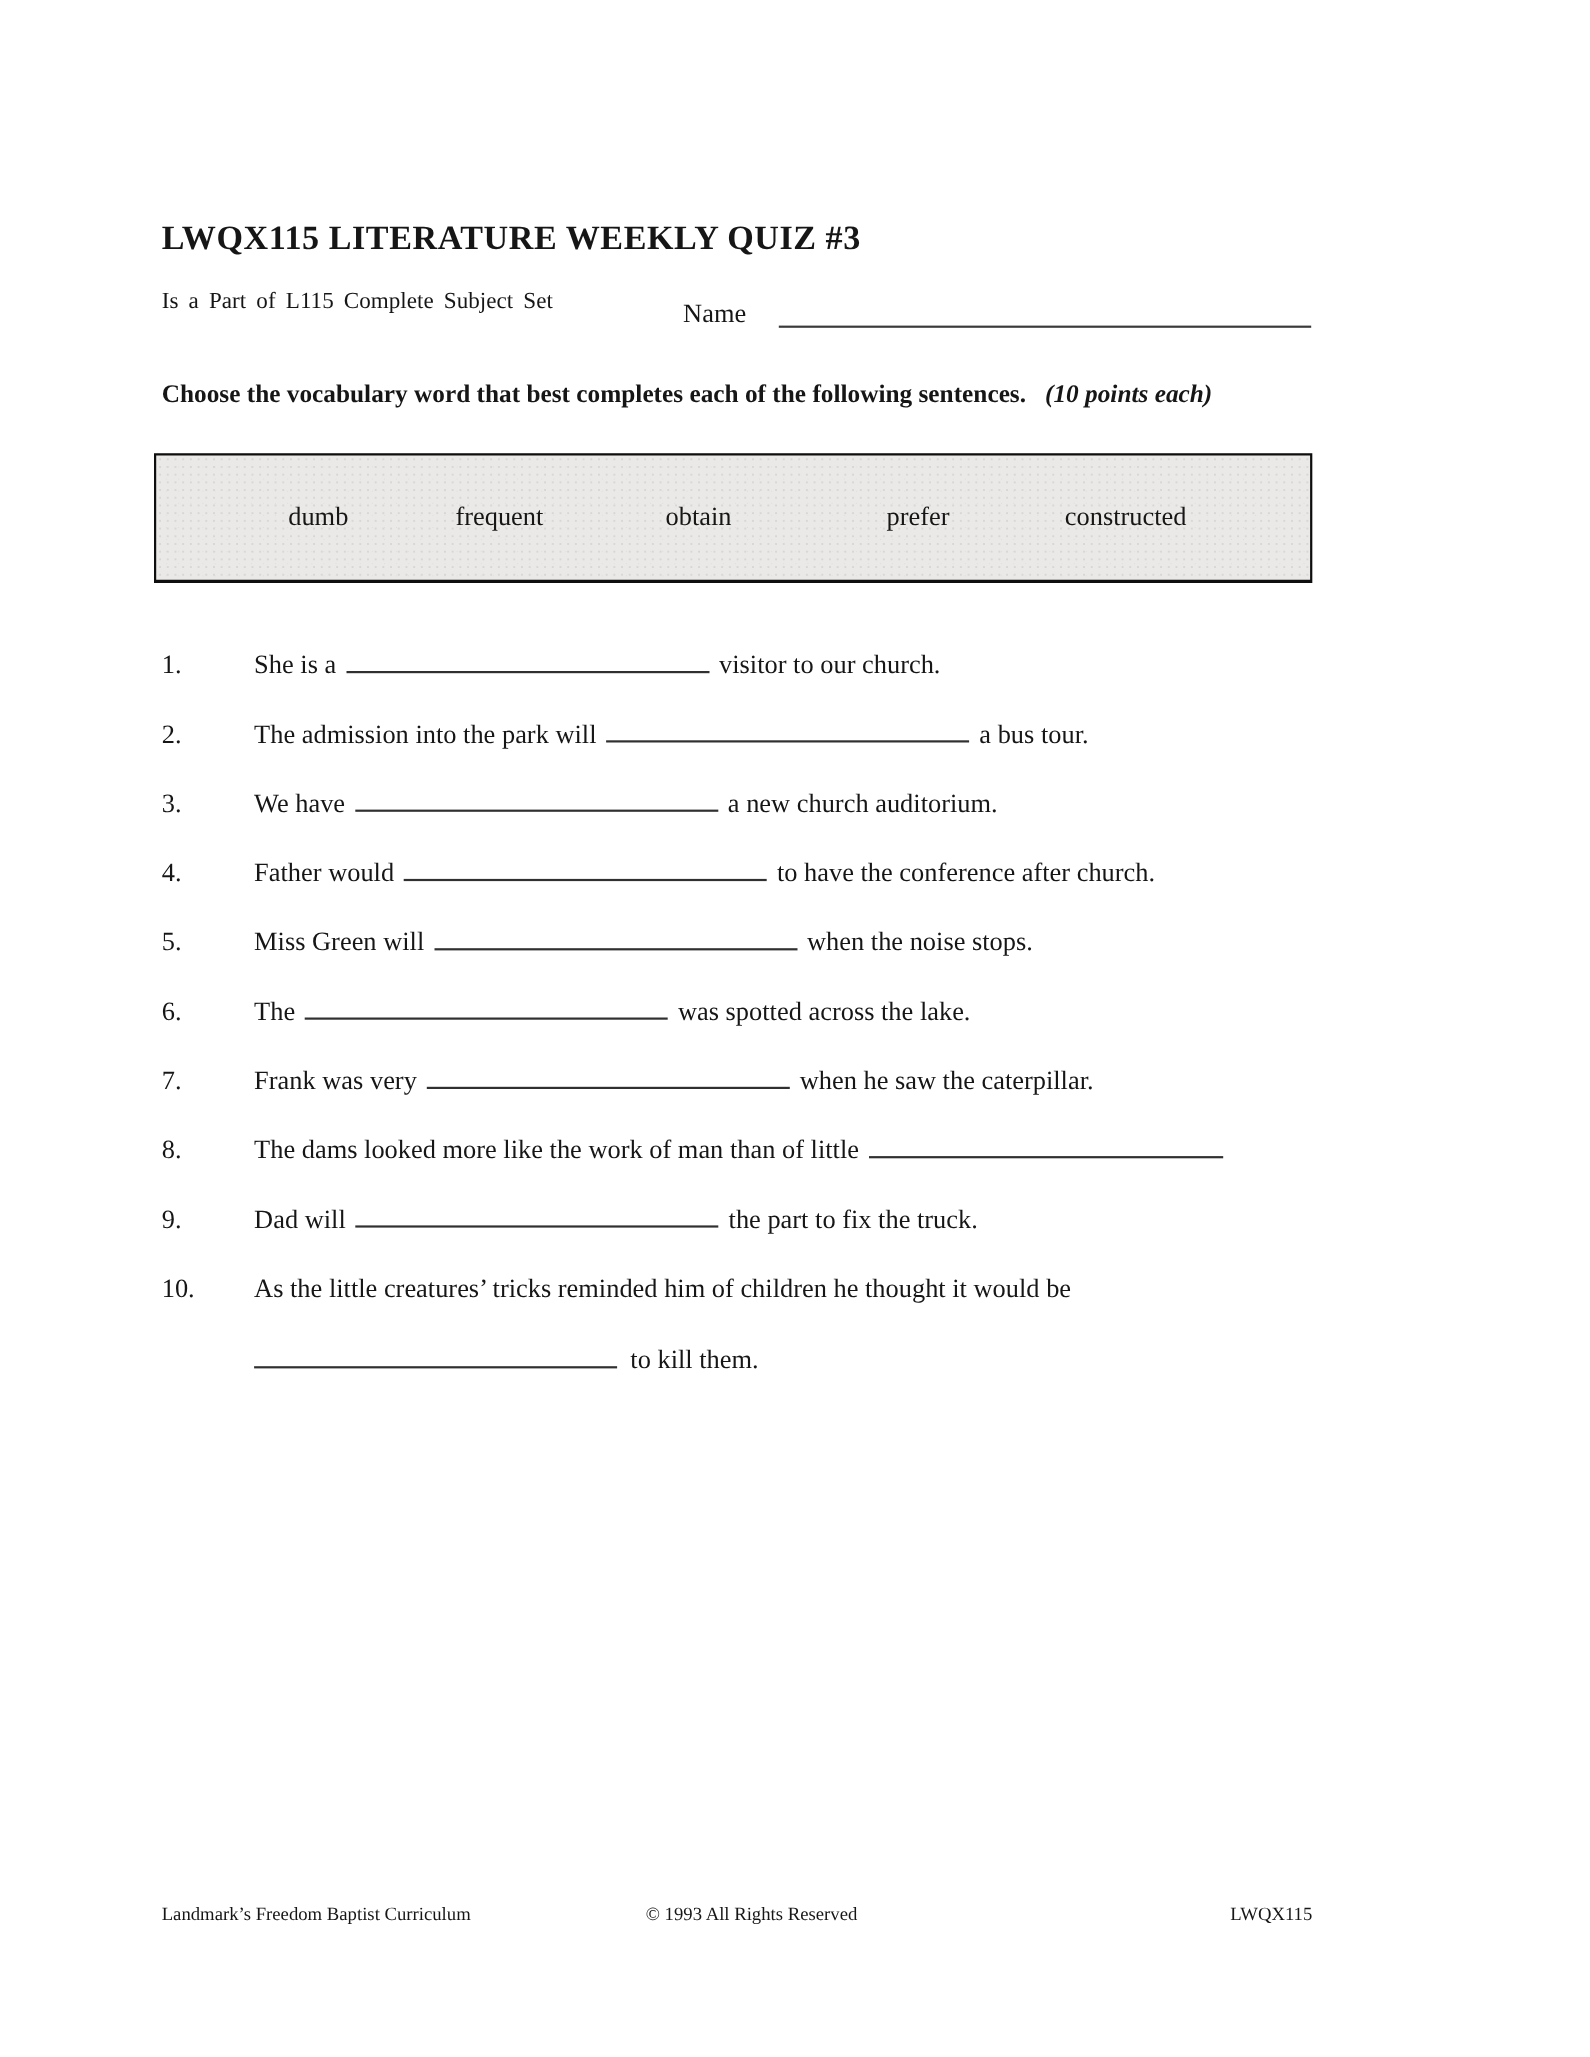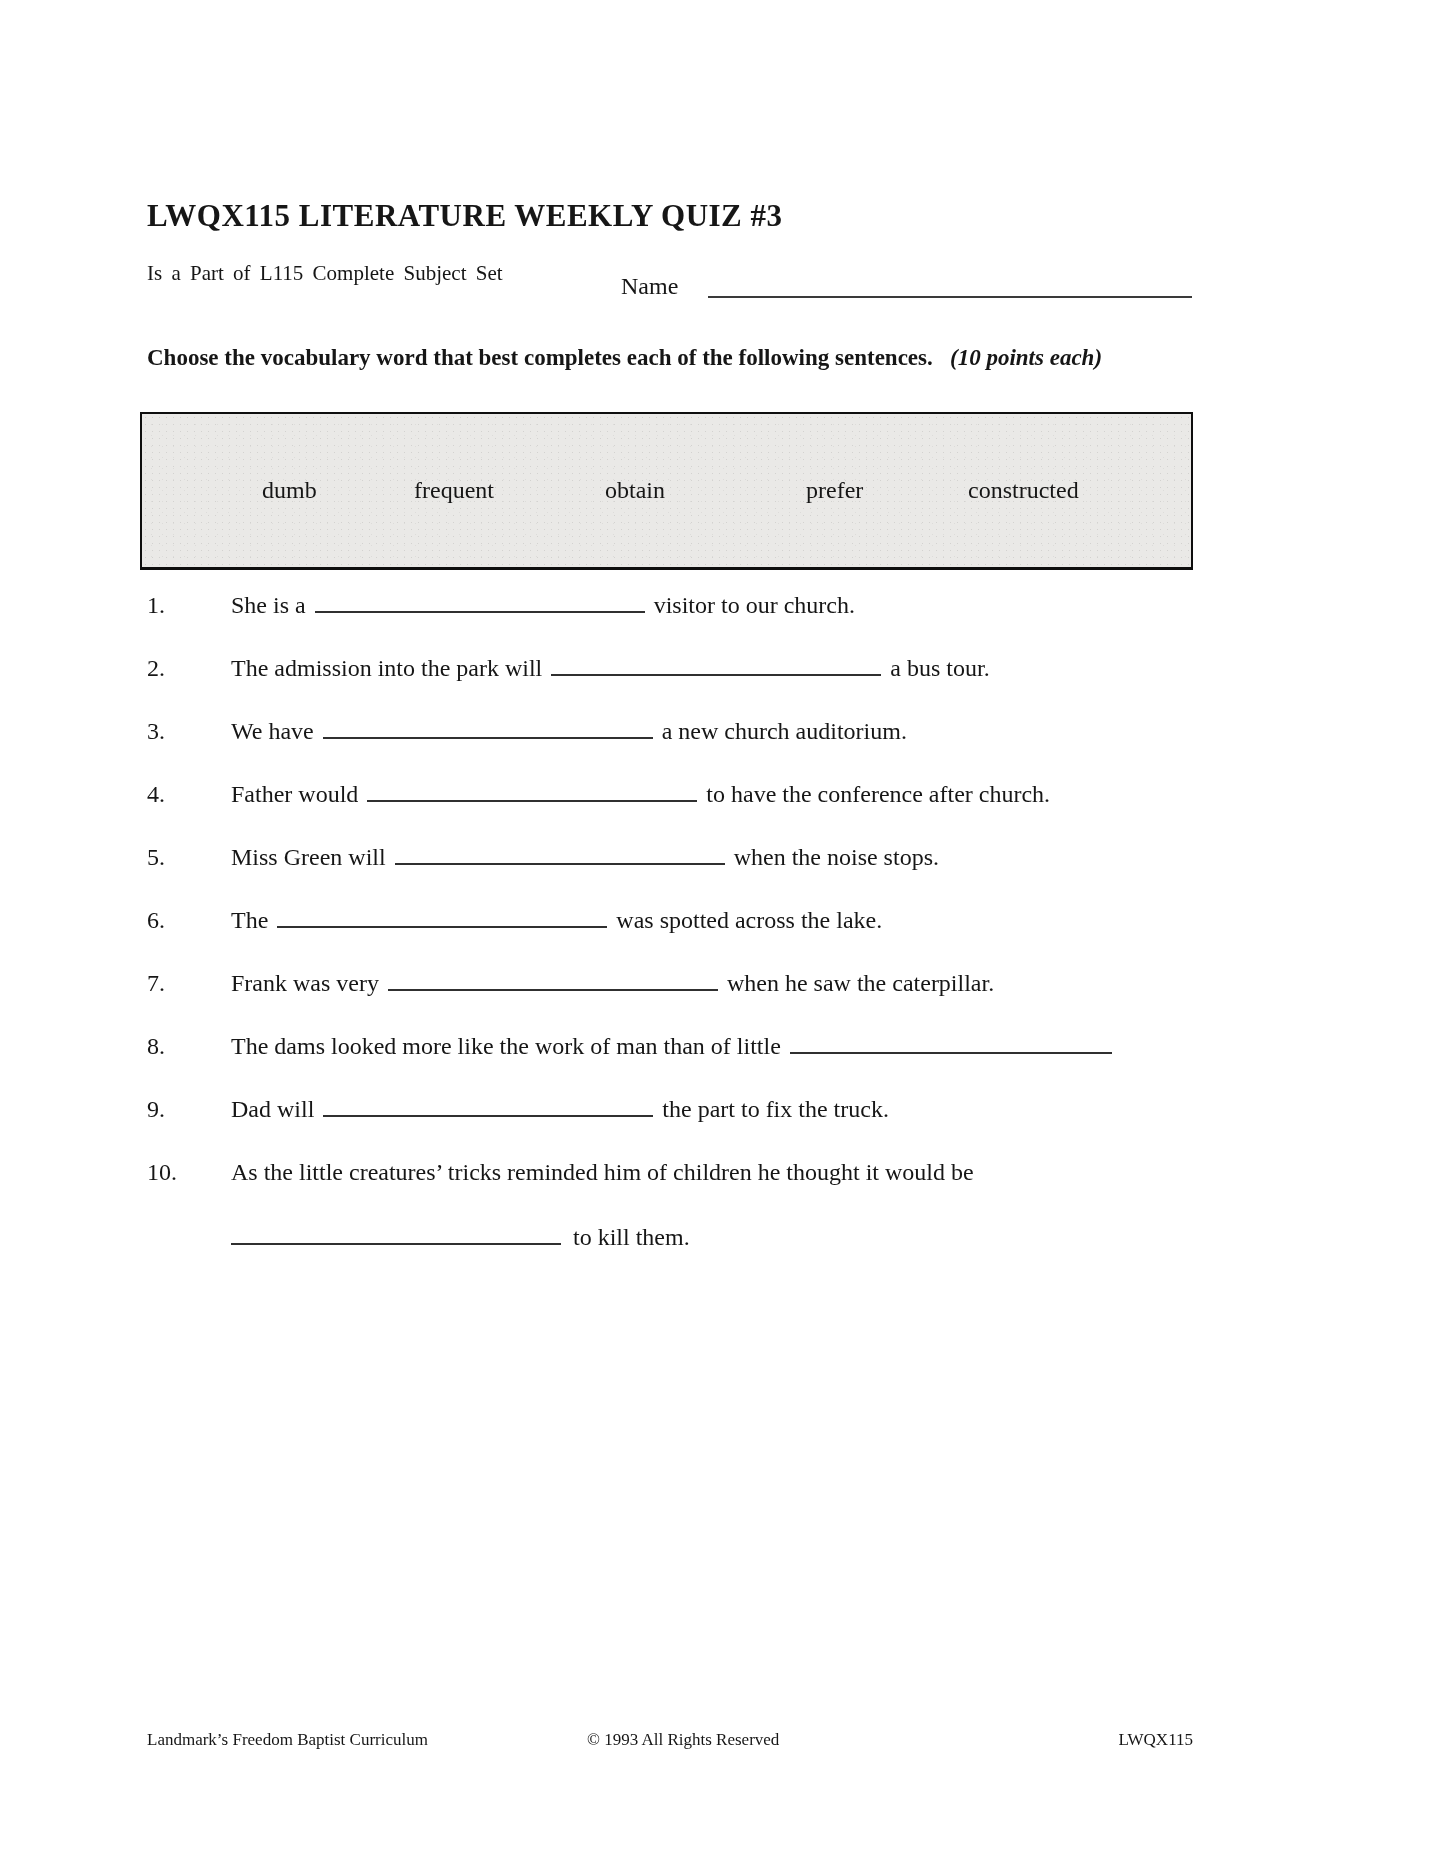--- a/index.html
+++ b/index.html
@@ -12,21 +12,21 @@
   .subject-row { position:absolute; top:258px; left:147px; width:1060px; height:44px; }
   .subject-line { position:absolute; left:0; bottom:16px; font-size:21px; word-spacing:4px;text-align:right; }
   .name-label { position:absolute; left:474px; bottom:2px; font-size:24px; }
   .name-line { position:absolute; left:561px; bottom:4px; width:484px; height:0;
                border-bottom:2px solid #3a3a3a; }
 
   .instructions { position:absolute; top:320px; left:147px; width:1075px;
                   font-size:23px; font-weight:bold; line-height:35px;margin-top:20px; }
   .points-note { font-style:italic; }
 
-  .word-bank { position:absolute; top:412px; left:140px; width:1053px; height:158px;
+  .word-bank { position:absolute; top:412px; left:140px; width:1053px; height:118px;
                border:2px solid #0e0e0e; border-bottom-width:3px;
                background-color:#eae9e7;
                background-image:
                  radial-gradient(#d3d2d0 .6px, transparent .7px),
                  radial-gradient(#dddcda .6px, transparent .7px);
                background-size:7px 7px, 11px 11px;
                background-position:0 0, 4px 5px;
                display:flex; flex-direction:column; justify-content:center; gap:16px;
                padding-left:120px; }
   .wb-row { display:grid; grid-template-columns:152px 191px 201px 162px 1fr;

